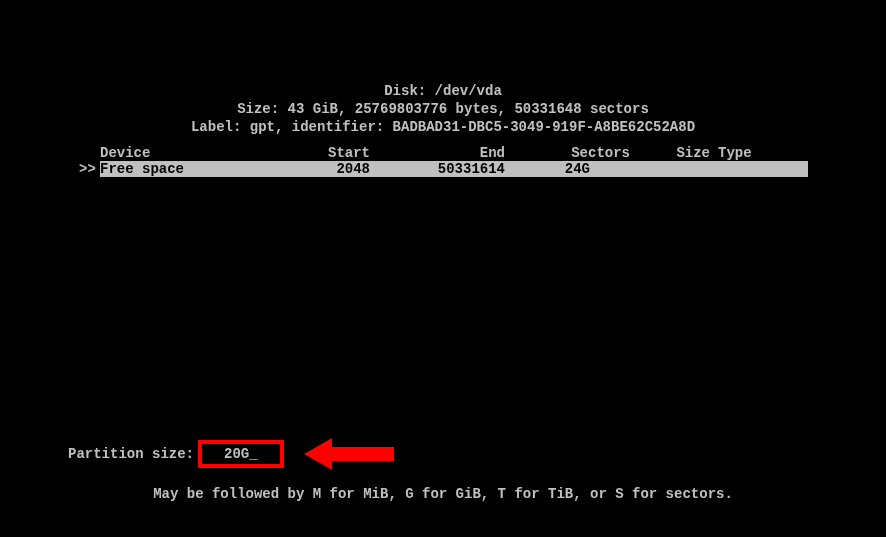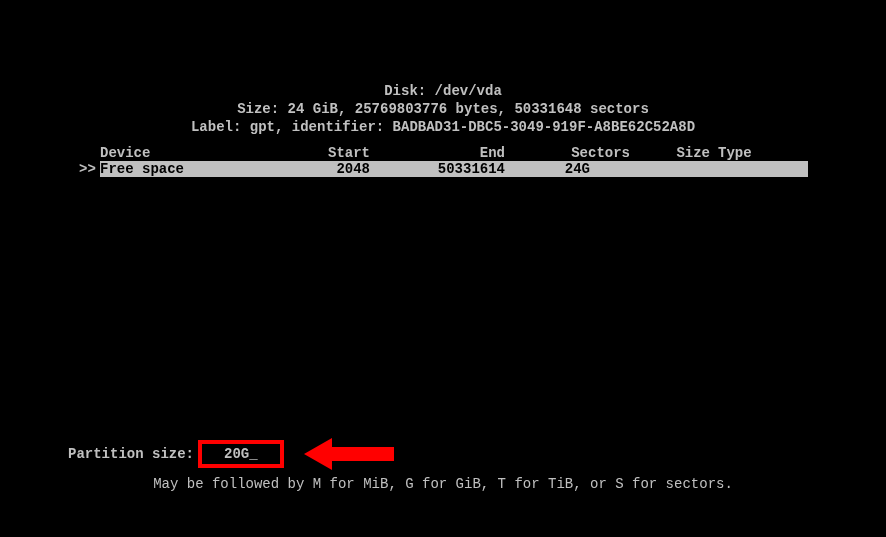--- a/index.html
+++ b/index.html
@@ -118,33 +118,33 @@
       position: absolute;
       left: 26px;
       top: 50%;
       transform: translateY(-50%);
       width: 64px;
       height: 14px;
       background: #ff0000;
     }
     .hint-text {
       position: absolute;
-      top: 476px;
+      top: 486px;
       width: 100%;
       text-align: center;
       color: #c0c0c0;
-      font-weight: normal;
+      font-weight: bold;
     }
   </style>
 </head>
 <body>
 
 <div class="header">
   <span class="header-line disk-line">Disk: /dev/vda</span>
-  <span class="header-line">Size: 24 GiB, 25769803776 bytes, 50331648 sectors</span>
+  <span class="header-line">Size: 43 GiB, 25769803776 bytes, 50331648 sectors</span>
   <span class="header-line">Label: gpt, identifier: BADBAD31-DBC5-3049-919F-A8BE62C52A8D</span>
 </div>
 
 <div class="table-area">
   <div class="table-header">
     <span class="col-device">Device</span>
     <span class="col-start">Start</span>
     <span class="col-end">End</span>
     <span class="col-sectors">Sectors</span>
     <span class="col-size">Size</span>

